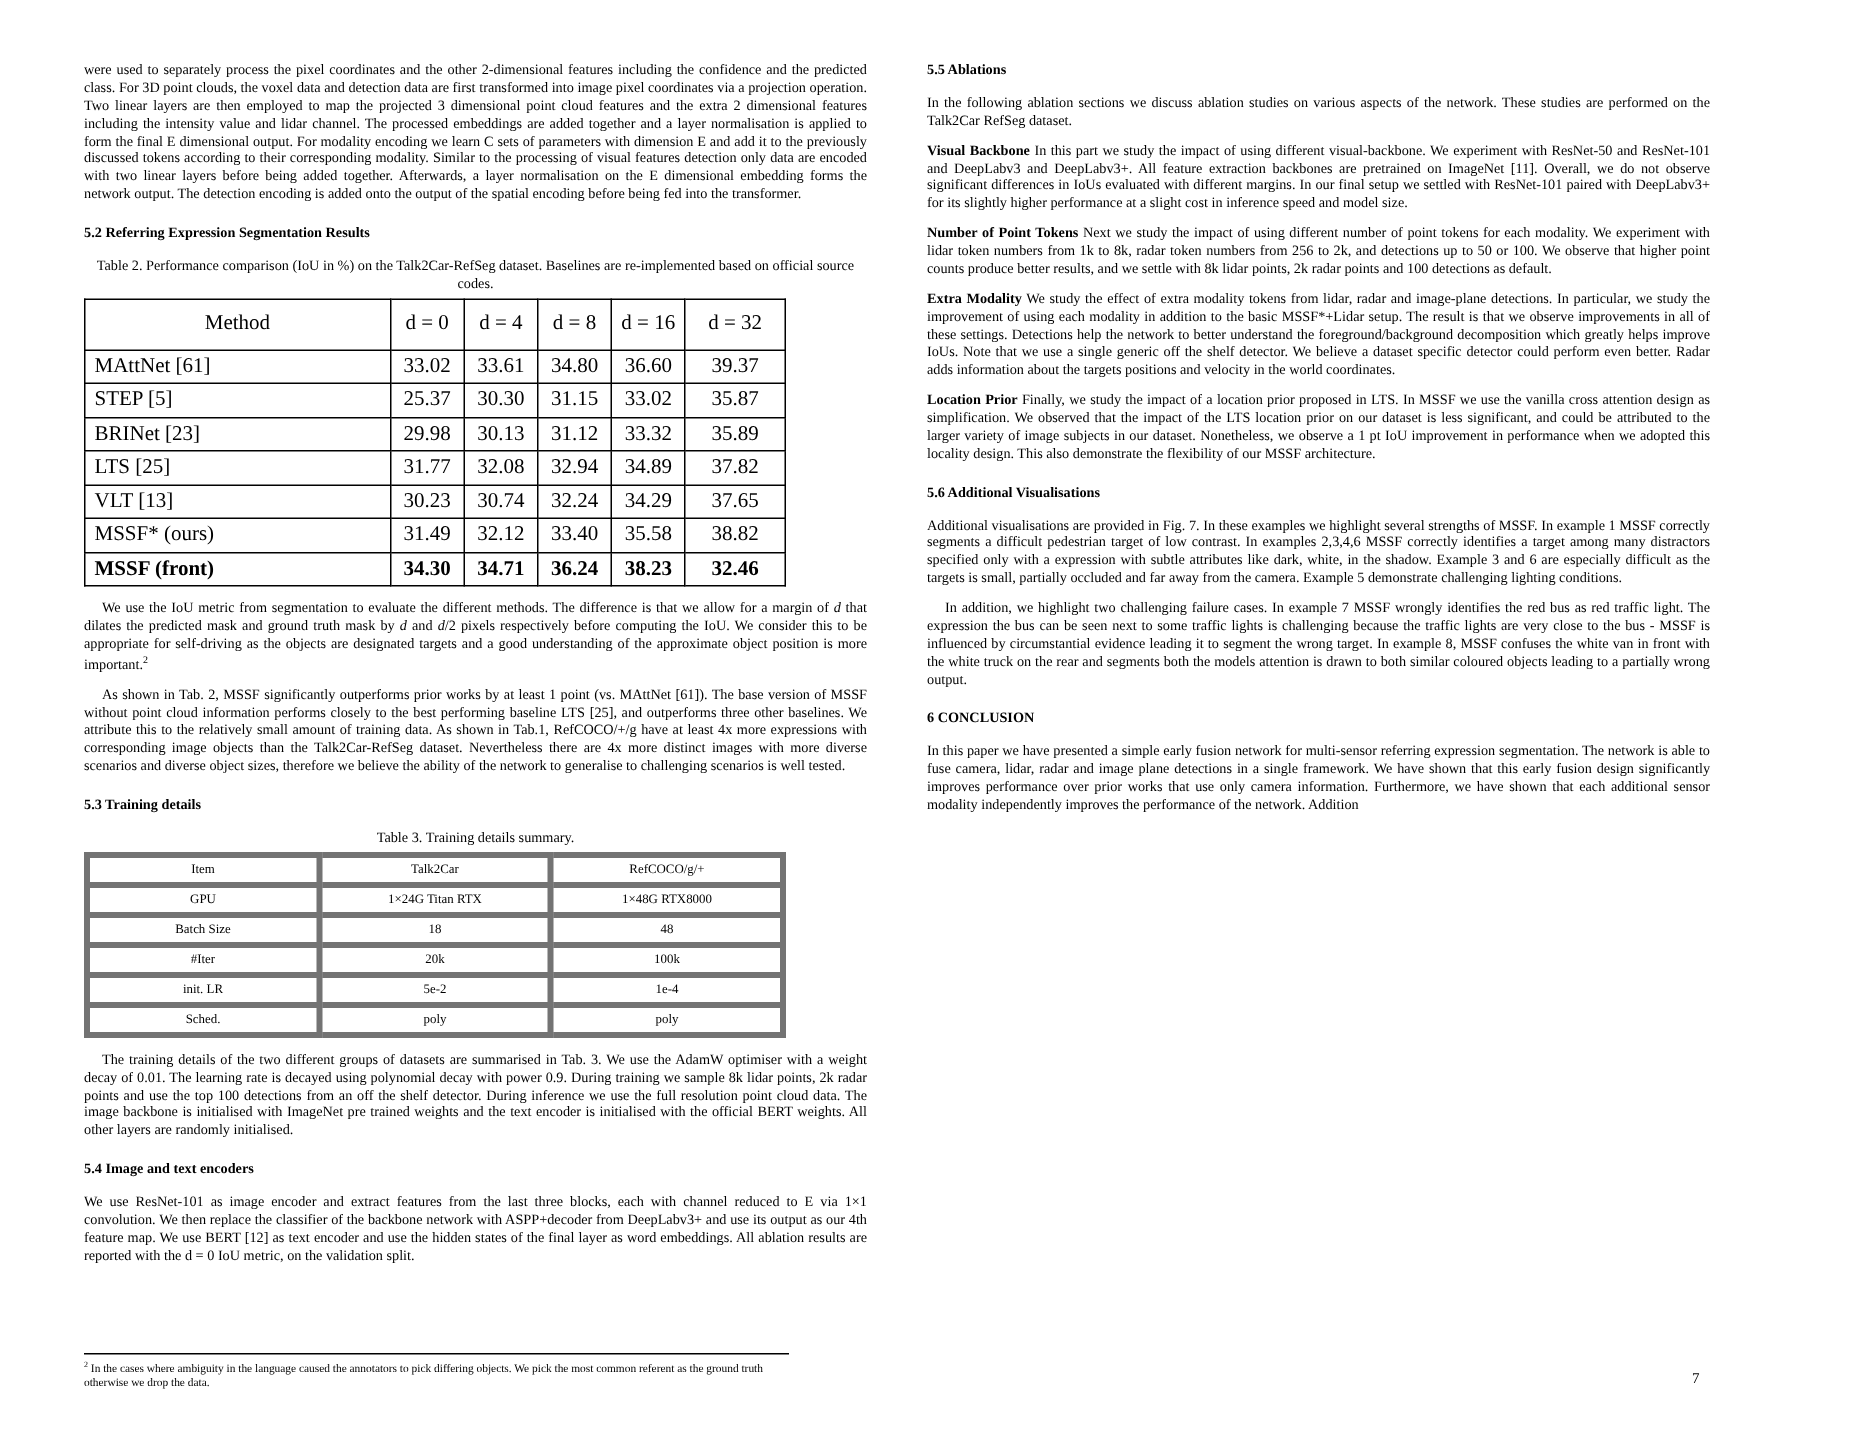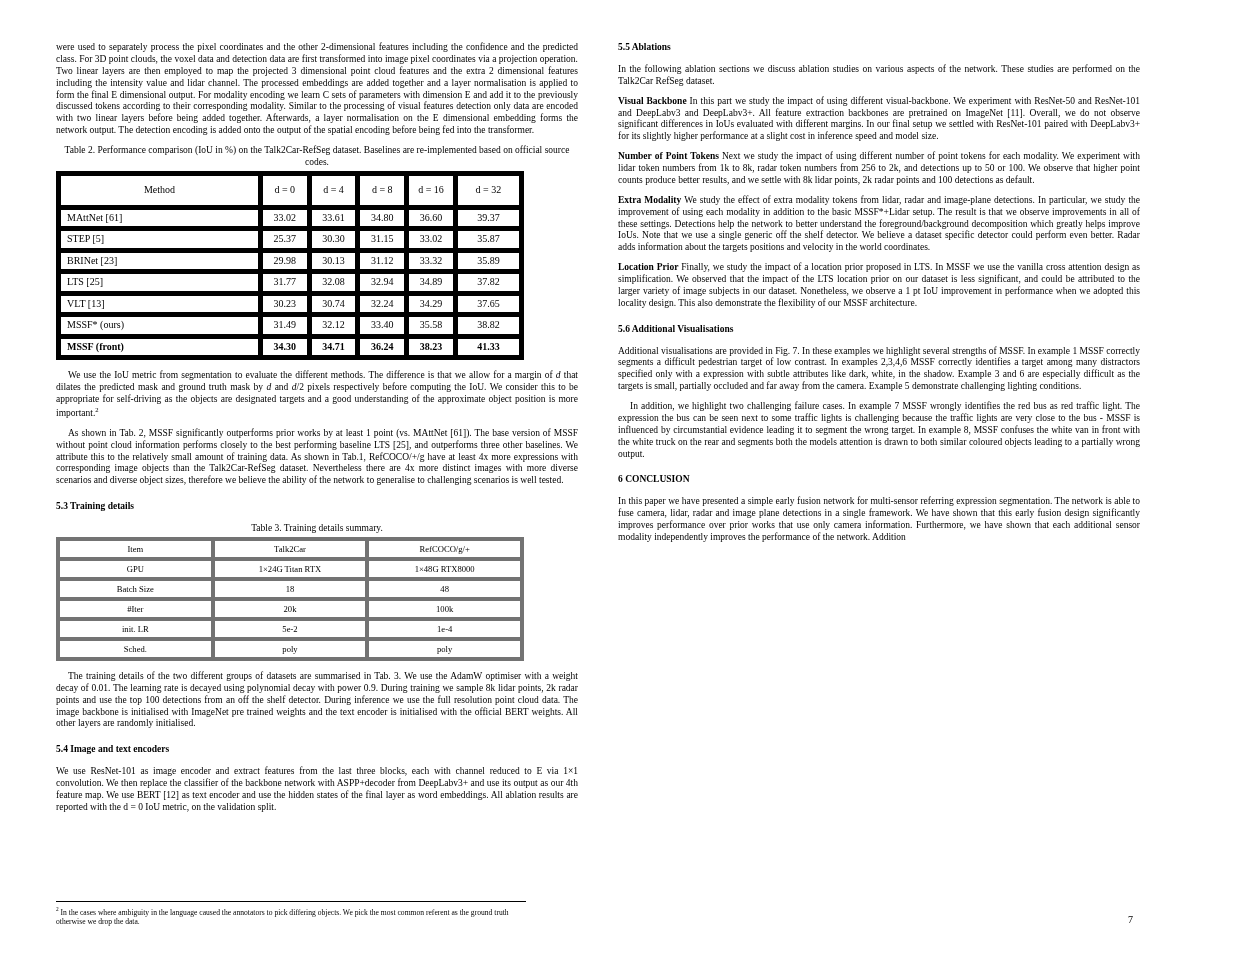--- a/index.html
+++ b/index.html
@@ -32,23 +32,23 @@
   p.center { text-align: center; margin: 6px 0 2px 0; }
   p.heading { margin: 14px 0 10px 0; text-align: left;}
   
   table.t2 {
     border-collapse: collapse;
     width: 468px;
     margin: 0 0 0 0;
     table-layout: fixed;
   }
   table.t2 th, table.t2 td {
-    border: 5px solid #000000;
+    border: 1px solid #000000;
     padding: 2px 4px;
-    font-size: 10px;
+    font-size: 14px;
     vertical-align: middle;
     height: 20px;
   }
   table.t2 th.col0 { width: 174px; text-align: left; font-weight: normal; }
   table.t2 th.dcol { width: 42px; font-weight: normal; }
   table.t2 th.lcol { width: 57px; font-weight: normal; }
   table.t2 tr.hdr th { height: 34px; text-align: center; }
   table.t2 td.lbl  { text-align: left; padding-left: 6px; }
   table.t2 td.num  { text-align: center; }
   
@@ -89,20 +89,21 @@
 </head>
 <body>
 <div class="page">
 
 <div class="twocol">
 
   <div class="col">
 
     <p class="noindent">were used to separately process the pixel coordinates and the other 2-dimensional features including the confidence and the predicted class. For 3D point clouds, the voxel data and detection data are first transformed into image pixel coordinates via a projection operation. Two linear layers are then employed to map the projected 3 dimensional point cloud features and the extra 2 dimensional features including the intensity value and lidar channel. The processed embeddings are added together and a layer normalisation is applied to form the final E dimensional output. For modality encoding we learn C sets of parameters with dimension E and add it to the previously discussed tokens according to their corresponding modality. Similar to the processing of visual features detection only data are encoded with two linear layers before being added together. Afterwards, a layer normalisation on the E dimensional embedding forms the network output. The detection encoding is added onto the output of the spatial encoding before being fed into the transformer.</p>
 
+    <p class="heading"><b>5.2  Referring Expression Segmentation Results</b></p>
 
     <p class="center">Table 2. Performance comparison (IoU in %) on the Talk2Car-RefSeg dataset. Baselines are re-implemented based on official source codes.</p>
 
     <table class="t2">
       <tbody>
             <tr class="hdr">
         <th class="col0">Method</th>
         <th class="dcol">d = 0</th>
         <th class="dcol">d = 4</th>
         <th class="dcol">d = 8</th>
@@ -156,21 +157,21 @@
               <td class="num">33.40</td>
               <td class="num">35.58</td>
               <td class="num">38.82</td>
             </tr>
       <tr>
               <td class="lbl"><b>MSSF (front)</b></td>
               <td class="num"><b>34.30</b></td>
               <td class="num"><b>34.71</b></td>
               <td class="num"><b>36.24</b></td>
               <td class="num"><b>38.23</b></td>
-              <td class="num"><b>41.33</b></td>
+              <td class="num"><b>32.46</b></td>
             </tr>
     </tbody>
         </table>
 
     <p class="ind dogfn" style="margin-top:10px">
       <span>We use the IoU metric from segmentation to evaluate the different methods. The difference is that we allow for a margin of </span><i>d</i><span> that dilates the predicted mask and ground truth mask by </span><i>d</i><span> and </span><i>d</i>/2<span> pixels respectively before computing the IoU. We consider this to be appropriate for self-driving as the objects are designated targets and a good understanding of the approximate object position is more important.</span><sup>2</sup>
     </p>
 
     <p class="ind">As shown in Tab. 2, MSSF significantly outperforms prior works by at least 1 point (vs. MAttNet [61]). The base version of MSSF without point cloud information performs closely to the best performing baseline LTS [25], and outperforms three other baselines. We attribute this to the relatively small amount of training data. As shown in Tab.1, RefCOCO/+/g have at least 4x more expressions with corresponding image objects than the Talk2Car-RefSeg dataset. Nevertheless there are 4x more distinct images with more diverse scenarios and diverse object sizes, therefore we believe the ability of the network to generalise to challenging scenarios is well tested.</p>
 

